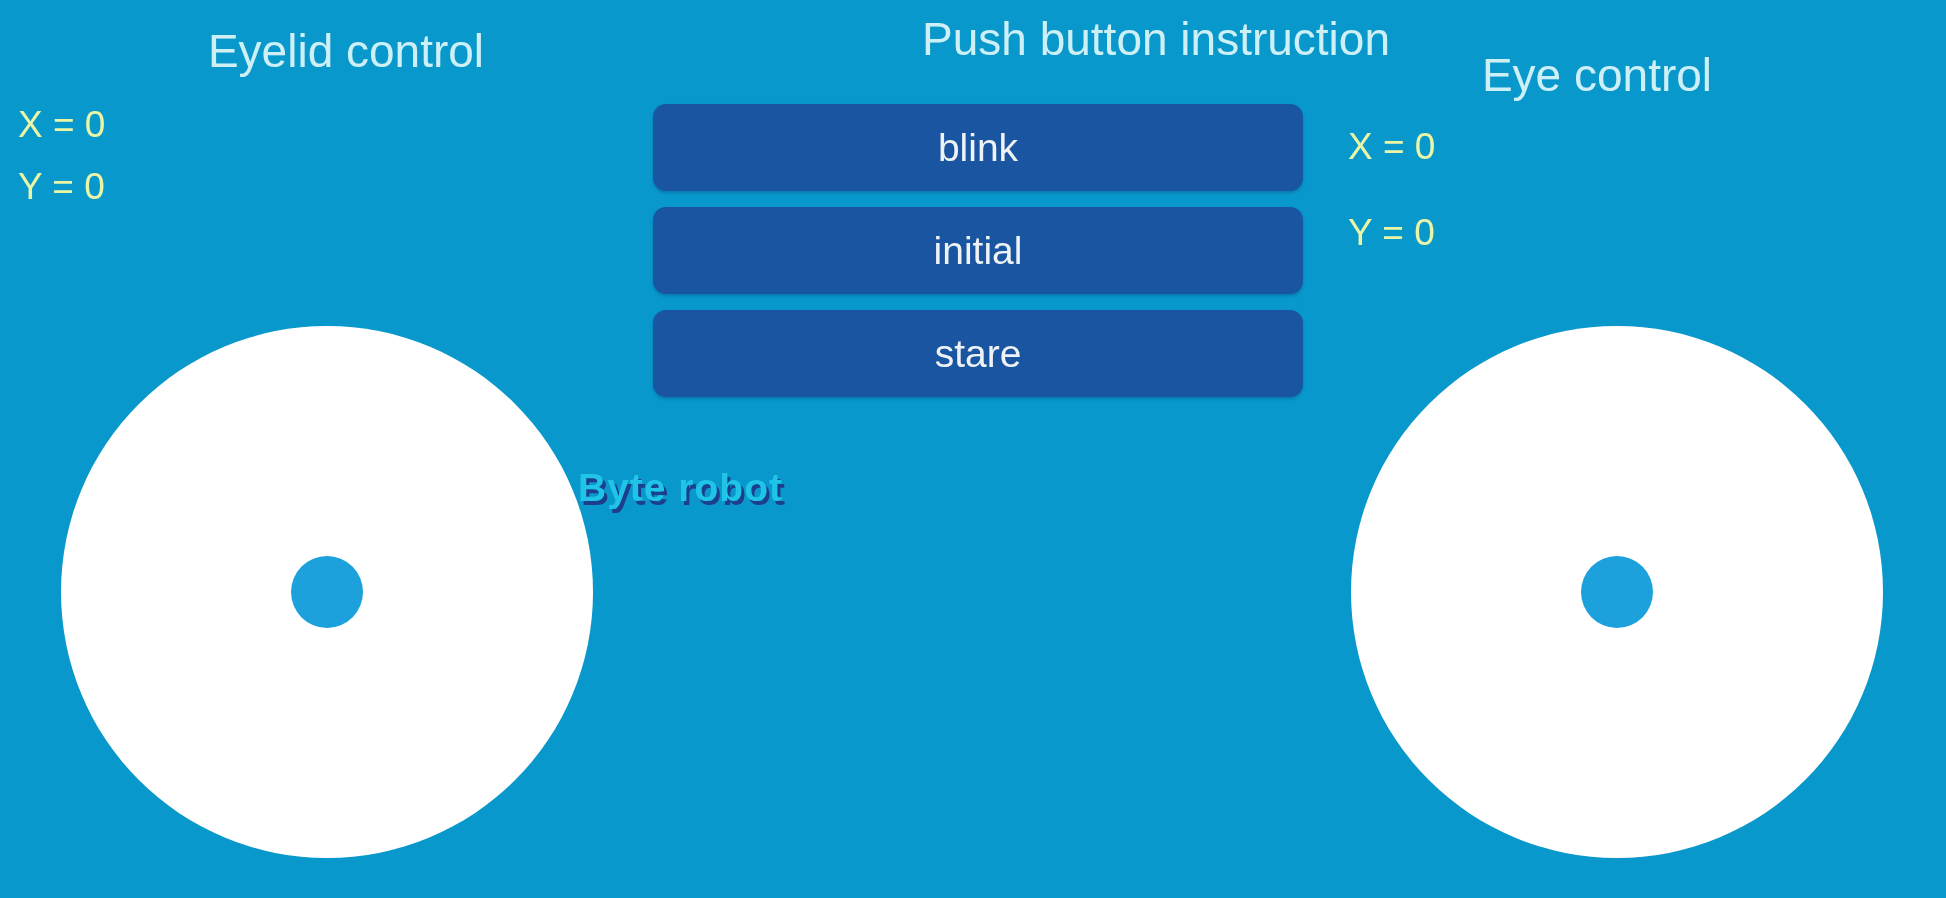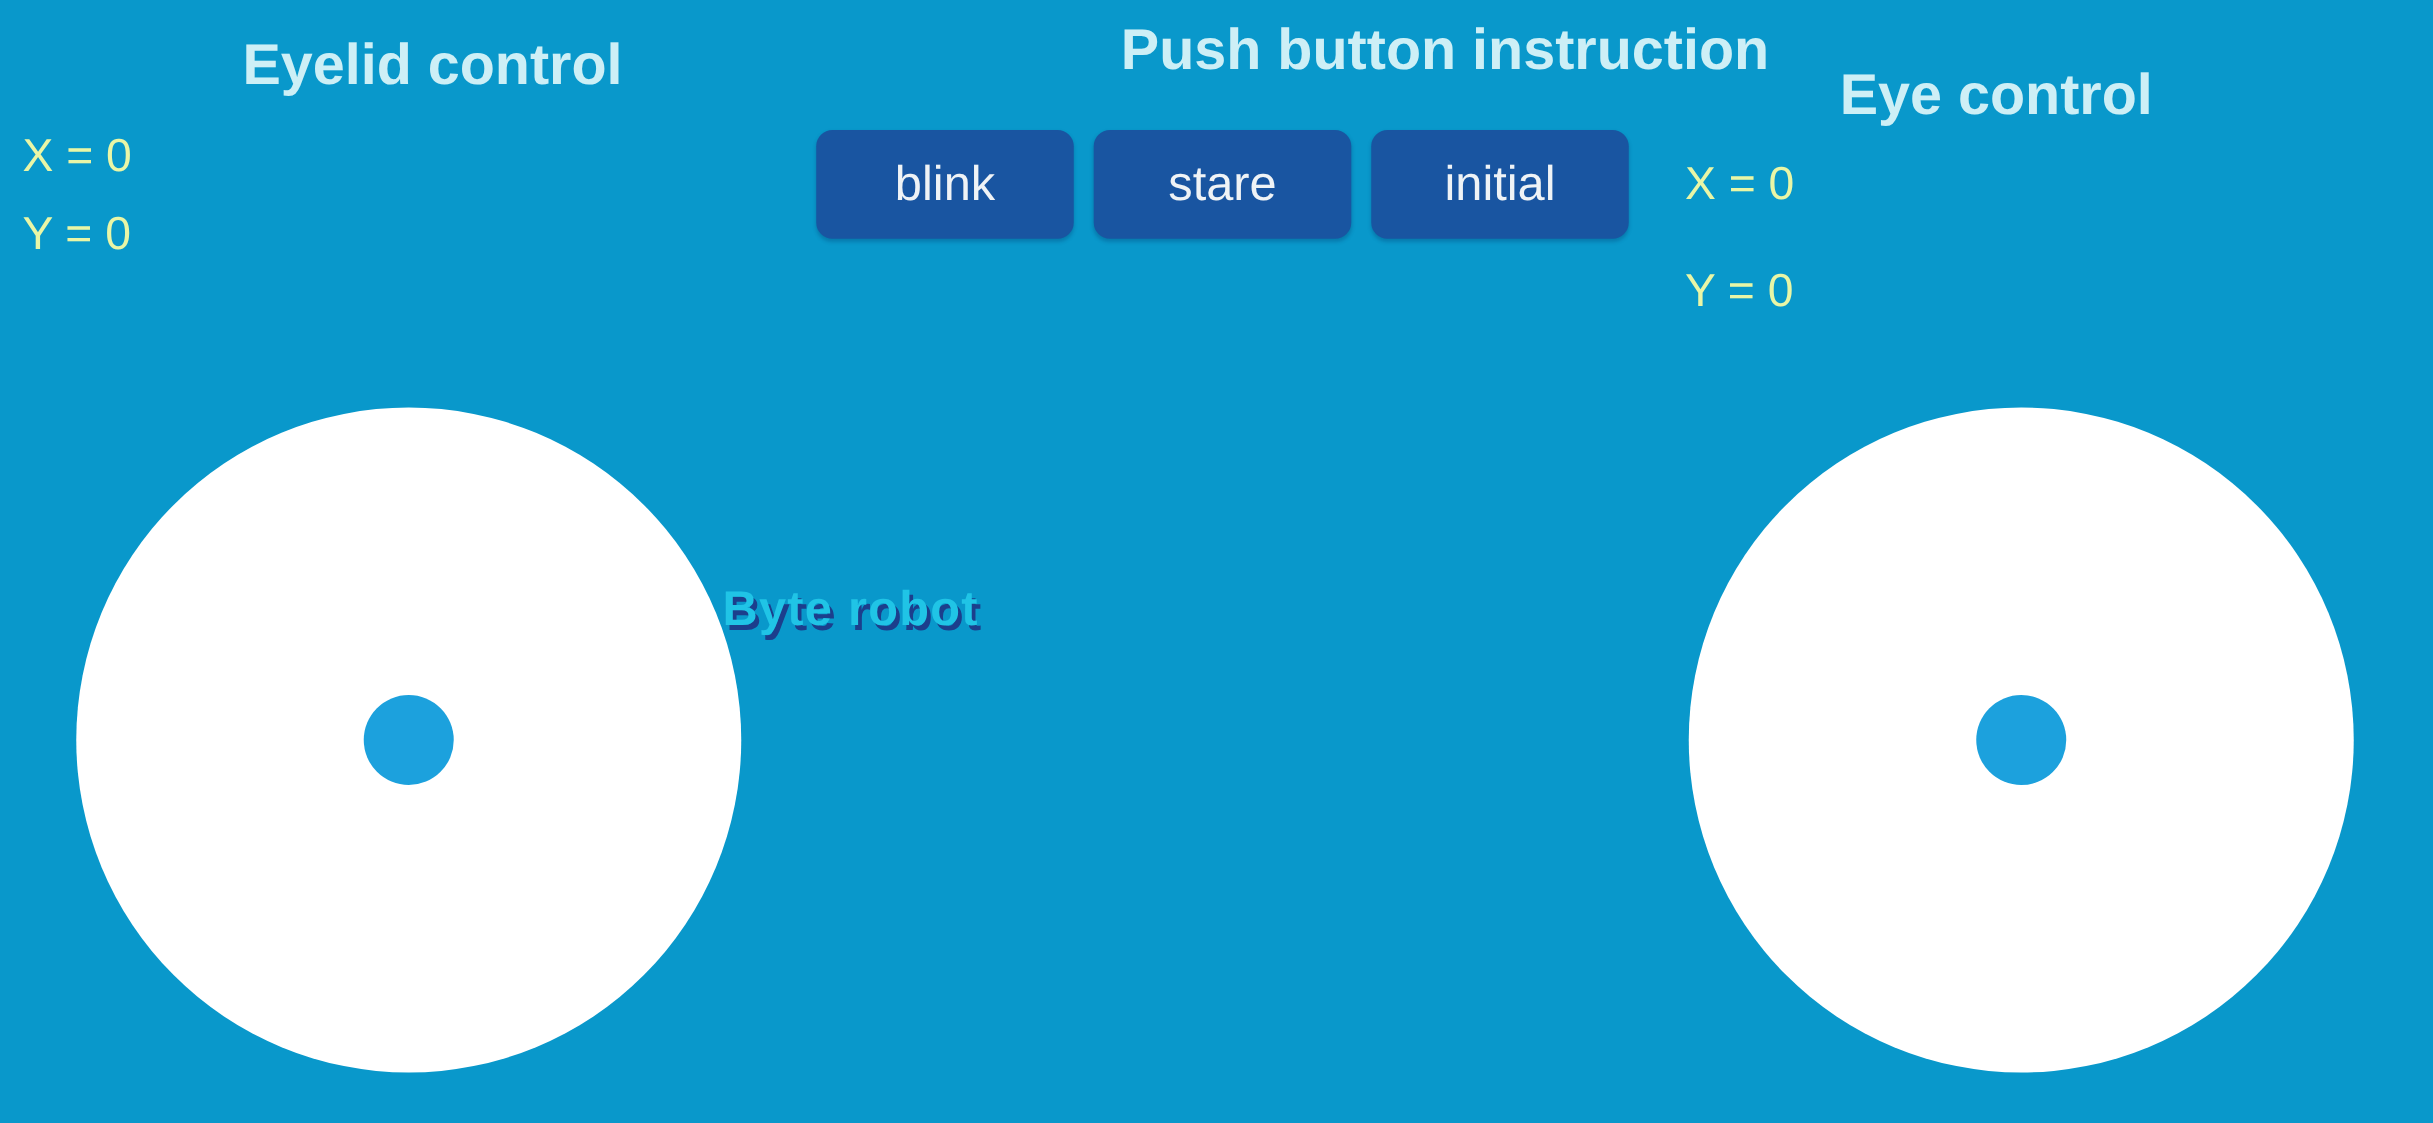--- a/index.html
+++ b/index.html
@@ -10,42 +10,42 @@
     font-family: "Liberation Sans", "DejaVu Sans", sans-serif;
   }
   .abs { position: absolute; }
 
   .section-title {
     top: 24px;
     transform: translateX(-50%);
     font-size: 46px;
     color: #CDEFF6;
     white-space: nowrap;
-    font-weight: 700;
+    font-weight: 400;
   }
   .title-eyelid { left: 346px; }
   .title-push   { left: 1108px; top: 12px; margin-left: 48px; }
   .title-eye    { left: 1597px; margin-top: 24px; }
 
   .xy-label {
     font-size: 37px;
     color: #E9F6A6;
     white-space: nowrap;
   }
   .xy-eyelid-x { left: 18px;   top: 104px; }
   .xy-eyelid-y { left: 18px;   top: 166px; }
   .xy-eye-x    { left: 1348px; top: 126px; }
   .xy-eye-y    { left: 1348px; top: 212px; }
 
   .button-stack {
     left: 653px;
     top: 104px;
     width: 650px;
     display: flex;
-    flex-direction: row;
+    flex-direction: column;
     gap: 16px;
   }
   .push-btn {
     height: 87px;
     width: 100%;
     background: #1955A1;
     border: none;
     border-radius: 13px;
     color: #EFF3F6;
     font-size: 39px;
@@ -102,22 +102,22 @@
 <div class="abs xy-label xy-eyelid-x">X = 0</div>
 
 <div class="abs xy-label xy-eyelid-y">Y = 0</div>
 
 <div class="abs xy-label xy-eye-x">X = 0</div>
 
 <div class="abs xy-label xy-eye-y">Y = 0</div>
 
 <div class="abs button-stack">
   <button class="push-btn">blink</button>
+  <button class="push-btn">initial</button>
   <button class="push-btn">stare</button>
-  <button class="push-btn">initial</button>
 </div>
 
 <div class="abs joystick-pad pad-eyelid">
   <div class="joystick-knob"></div>
 </div>
 
 <div class="abs joystick-pad pad-eye">
   <div class="joystick-knob"></div>
 </div>
 

